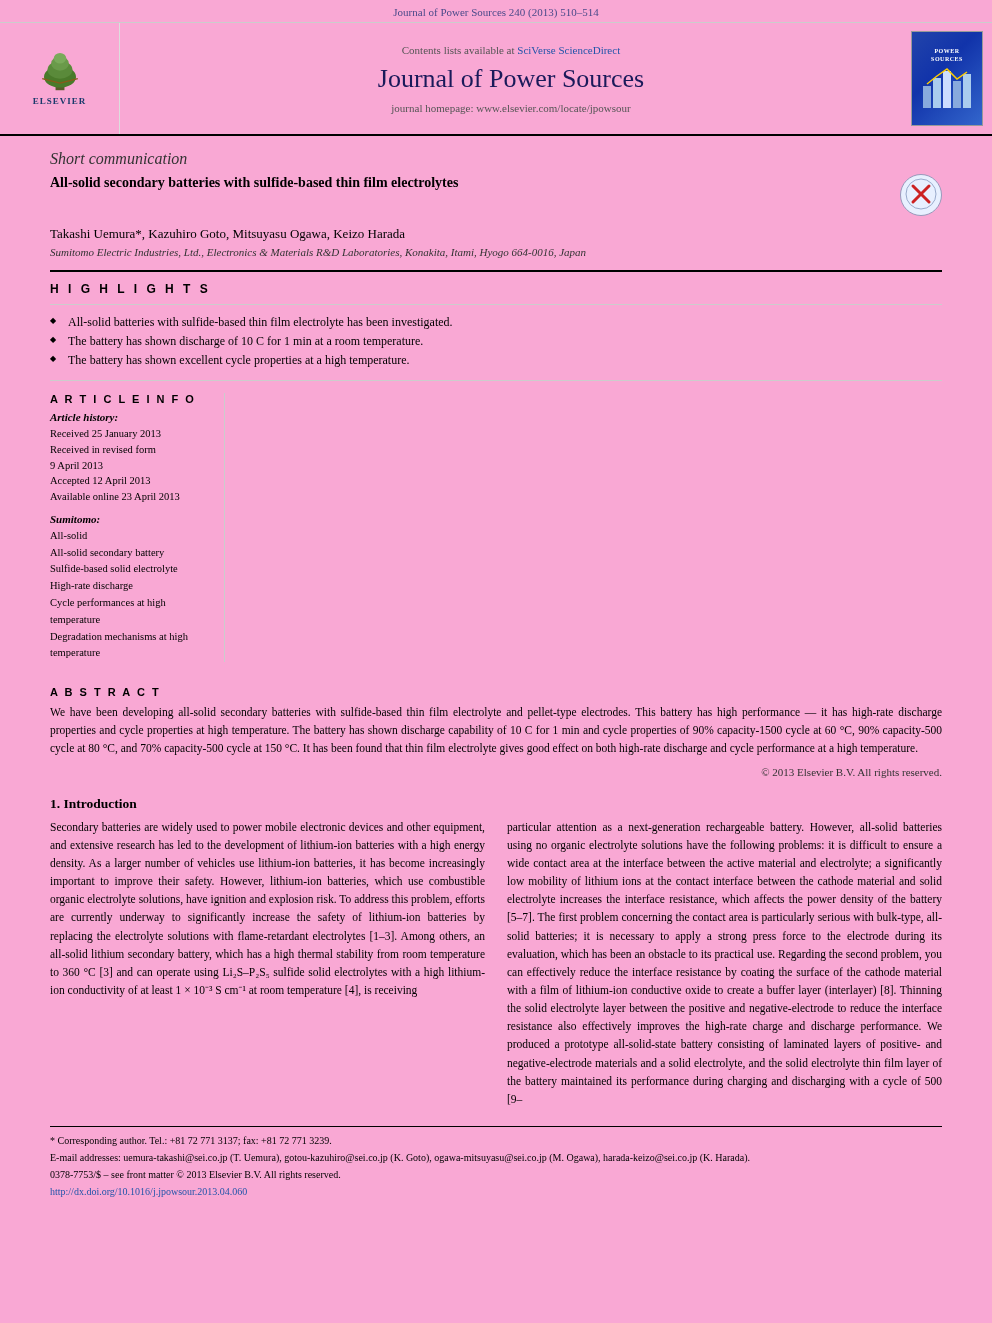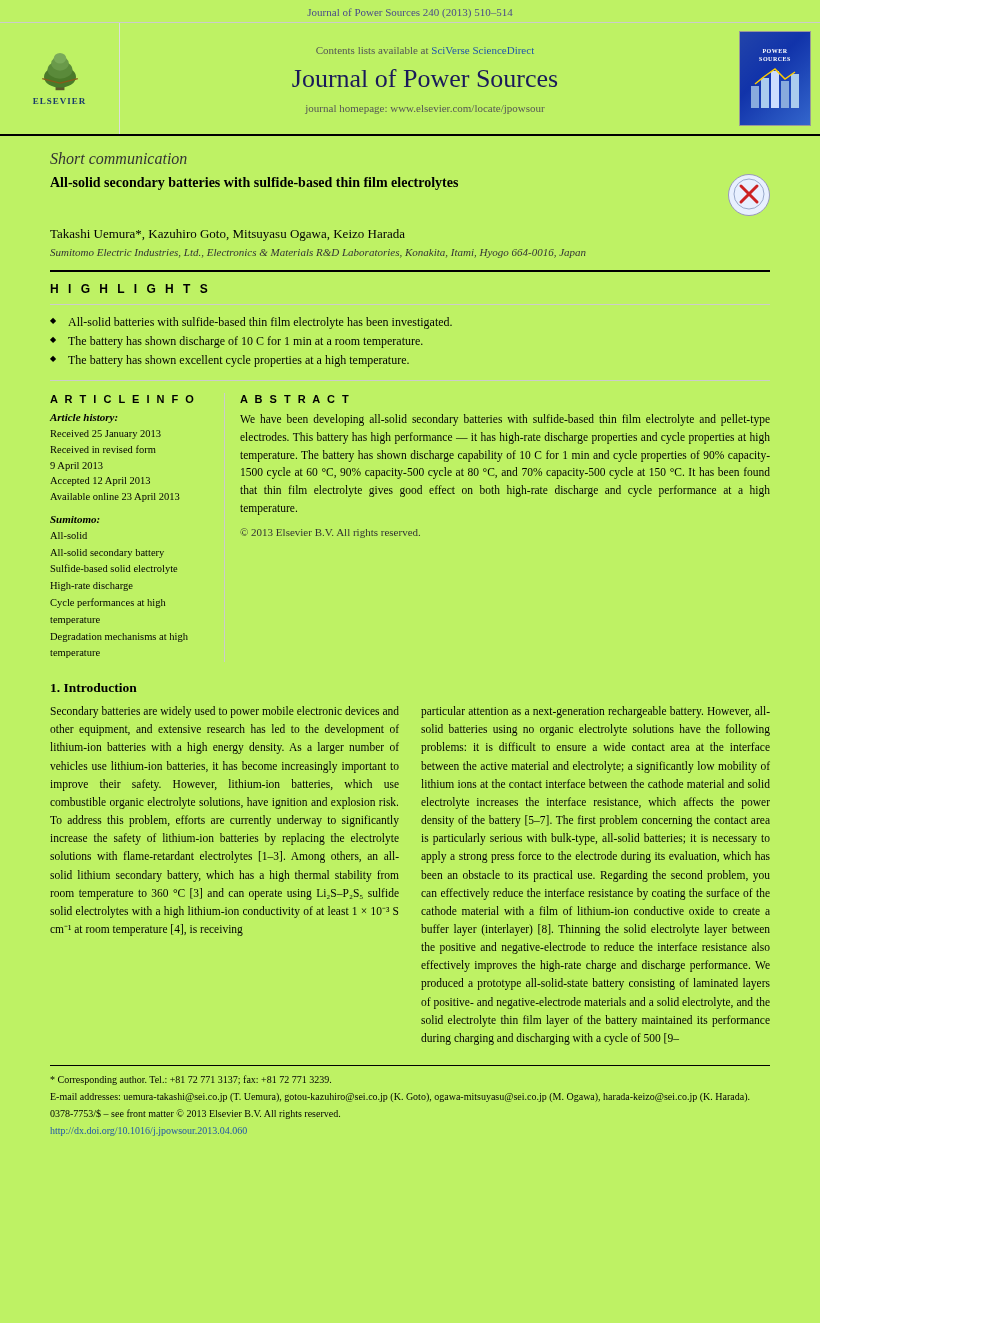--- a/index.html
+++ b/index.html
@@ -5,23 +5,23 @@
     * { margin: 0; padding: 0; box-sizing: border-box; }
     body {
       background: #fff;
       font-family: 'Times New Roman', Times, serif;
       font-size: 13px;
       color: #000;
       width: 992px;
       min-height: 1323px;
     }
     .page {
-      width: 820px;
+      width: 992px;
       min-height: 1323px;
-      background: #bef264;
+      background: #f9a8d4;
       position: relative;
     }
 
     
     .top-bar {
       text-align: center;
       font-size: 11px;
       color: #4a4a8a;
       padding: 6px 0 4px;
       border-bottom: 1px solid #ccc;
@@ -209,22 +209,23 @@
       position: absolute;
       left: 0;
       font-size: 8px;
       top: 3px;
       color: #000;
     }
 
     
     .two-col {
       display: flex;
-      gap: 15px;
+      gap: 24px;
       margin-top: 12px;
+      flex-direction: column;
     }
     .col-left {
       width: 175px;
       flex-shrink: 0;
       border-right: 1px solid #ccc;
       padding-right: 15px;
     }
     .col-right {
       flex: 1;
     }
@@ -270,21 +271,21 @@
       margin-bottom: 6px;
     }
     .abstract-text {
       font-size: 11.5px;
       line-height: 1.55;
       text-align: justify;
       color: #000;
     }
     .copyright {
       font-size: 11px;
-      text-align: left;
+      text-align: right;
       margin-top: 8px;
       color: #333;
     }
 
     
     .section-number {
       font-size: 13.5px;
       font-weight: bold;
       margin-top: 18px;
       margin-bottom: 6px;

